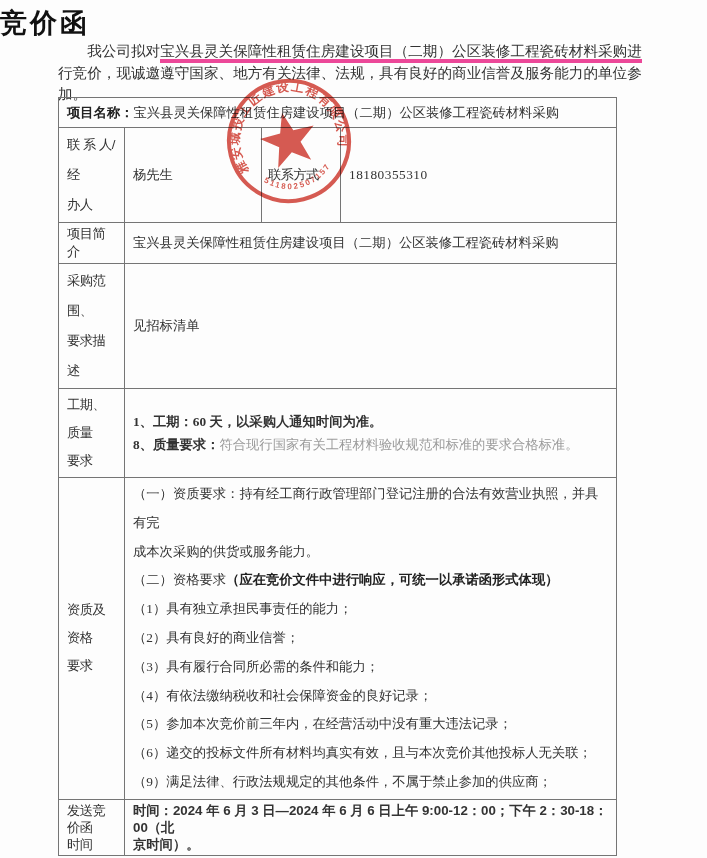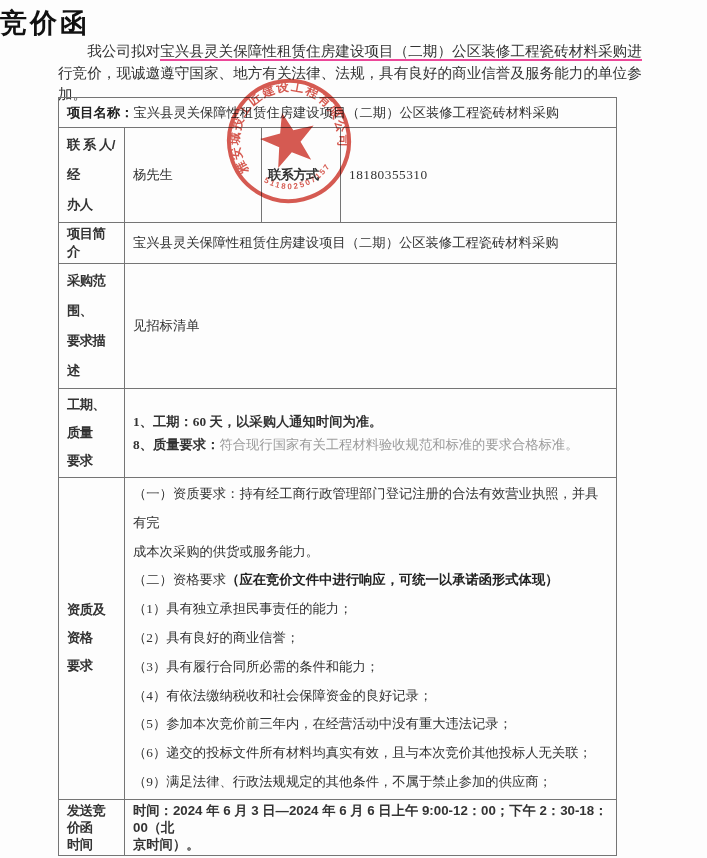--- a/index.html
+++ b/index.html
@@ -9,36 +9,36 @@
   }
   .page{position:absolute;inset:0;}
   .doc-title{
     position:absolute;top:5px;left:0;width:694px;
     font-size:27px;font-weight:bold;color:#111;letter-spacing:3px;margin:0;
   }
   .intro{
     position:absolute;top:41px;left:58px;width:592px;margin:0;
     font-size:14.6px;line-height:21.5px;text-indent:2em;white-space:pre-line;color:#333;
   }
-  .intro .uproj{border-bottom:2px solid #ec4899;}
+  .intro .uproj{border-bottom:4px solid #ec4899;}
   
   table.bid{
     position:absolute;left:58px;top:97px;width:558px;
     border-collapse:collapse;table-layout:fixed;
   }
   table.bid td{
     border:1px solid #757575;vertical-align:middle;
     font-size:13.3px;padding:2px 8px;box-sizing:border-box;color:#333;
   }
   .blabel{
     font-family:"Liberation Sans","DejaVu Sans",sans-serif;
     font-weight:bold;color:#222;
   }
   td.labcell{
-    font-family:"Liberation Sans","DejaVu Sans",sans-serif;font-weight:bold;color:#222;
+    font-family:"Liberation Sans","DejaVu Sans",sans-serif;font-weight:normal;color:#222;
     font-size:12.5px;letter-spacing:-0.5px;white-space:pre-line;padding:2px 3px;
   }
   td.labcell.ctr{text-align:left;}
   .lh30{line-height:30px;}
   .lh28{line-height:28px;}
   .lh17{line-height:17px;}
   td.toptd{vertical-align:top;padding-top:7px;}
   
   td.durcell{line-height:23px;padding-top:5px;vertical-align:top;font-weight:600;color:#3a3a3a;}
   td.durcell .soft{font-weight:normal;color:#9b9b9b;}

